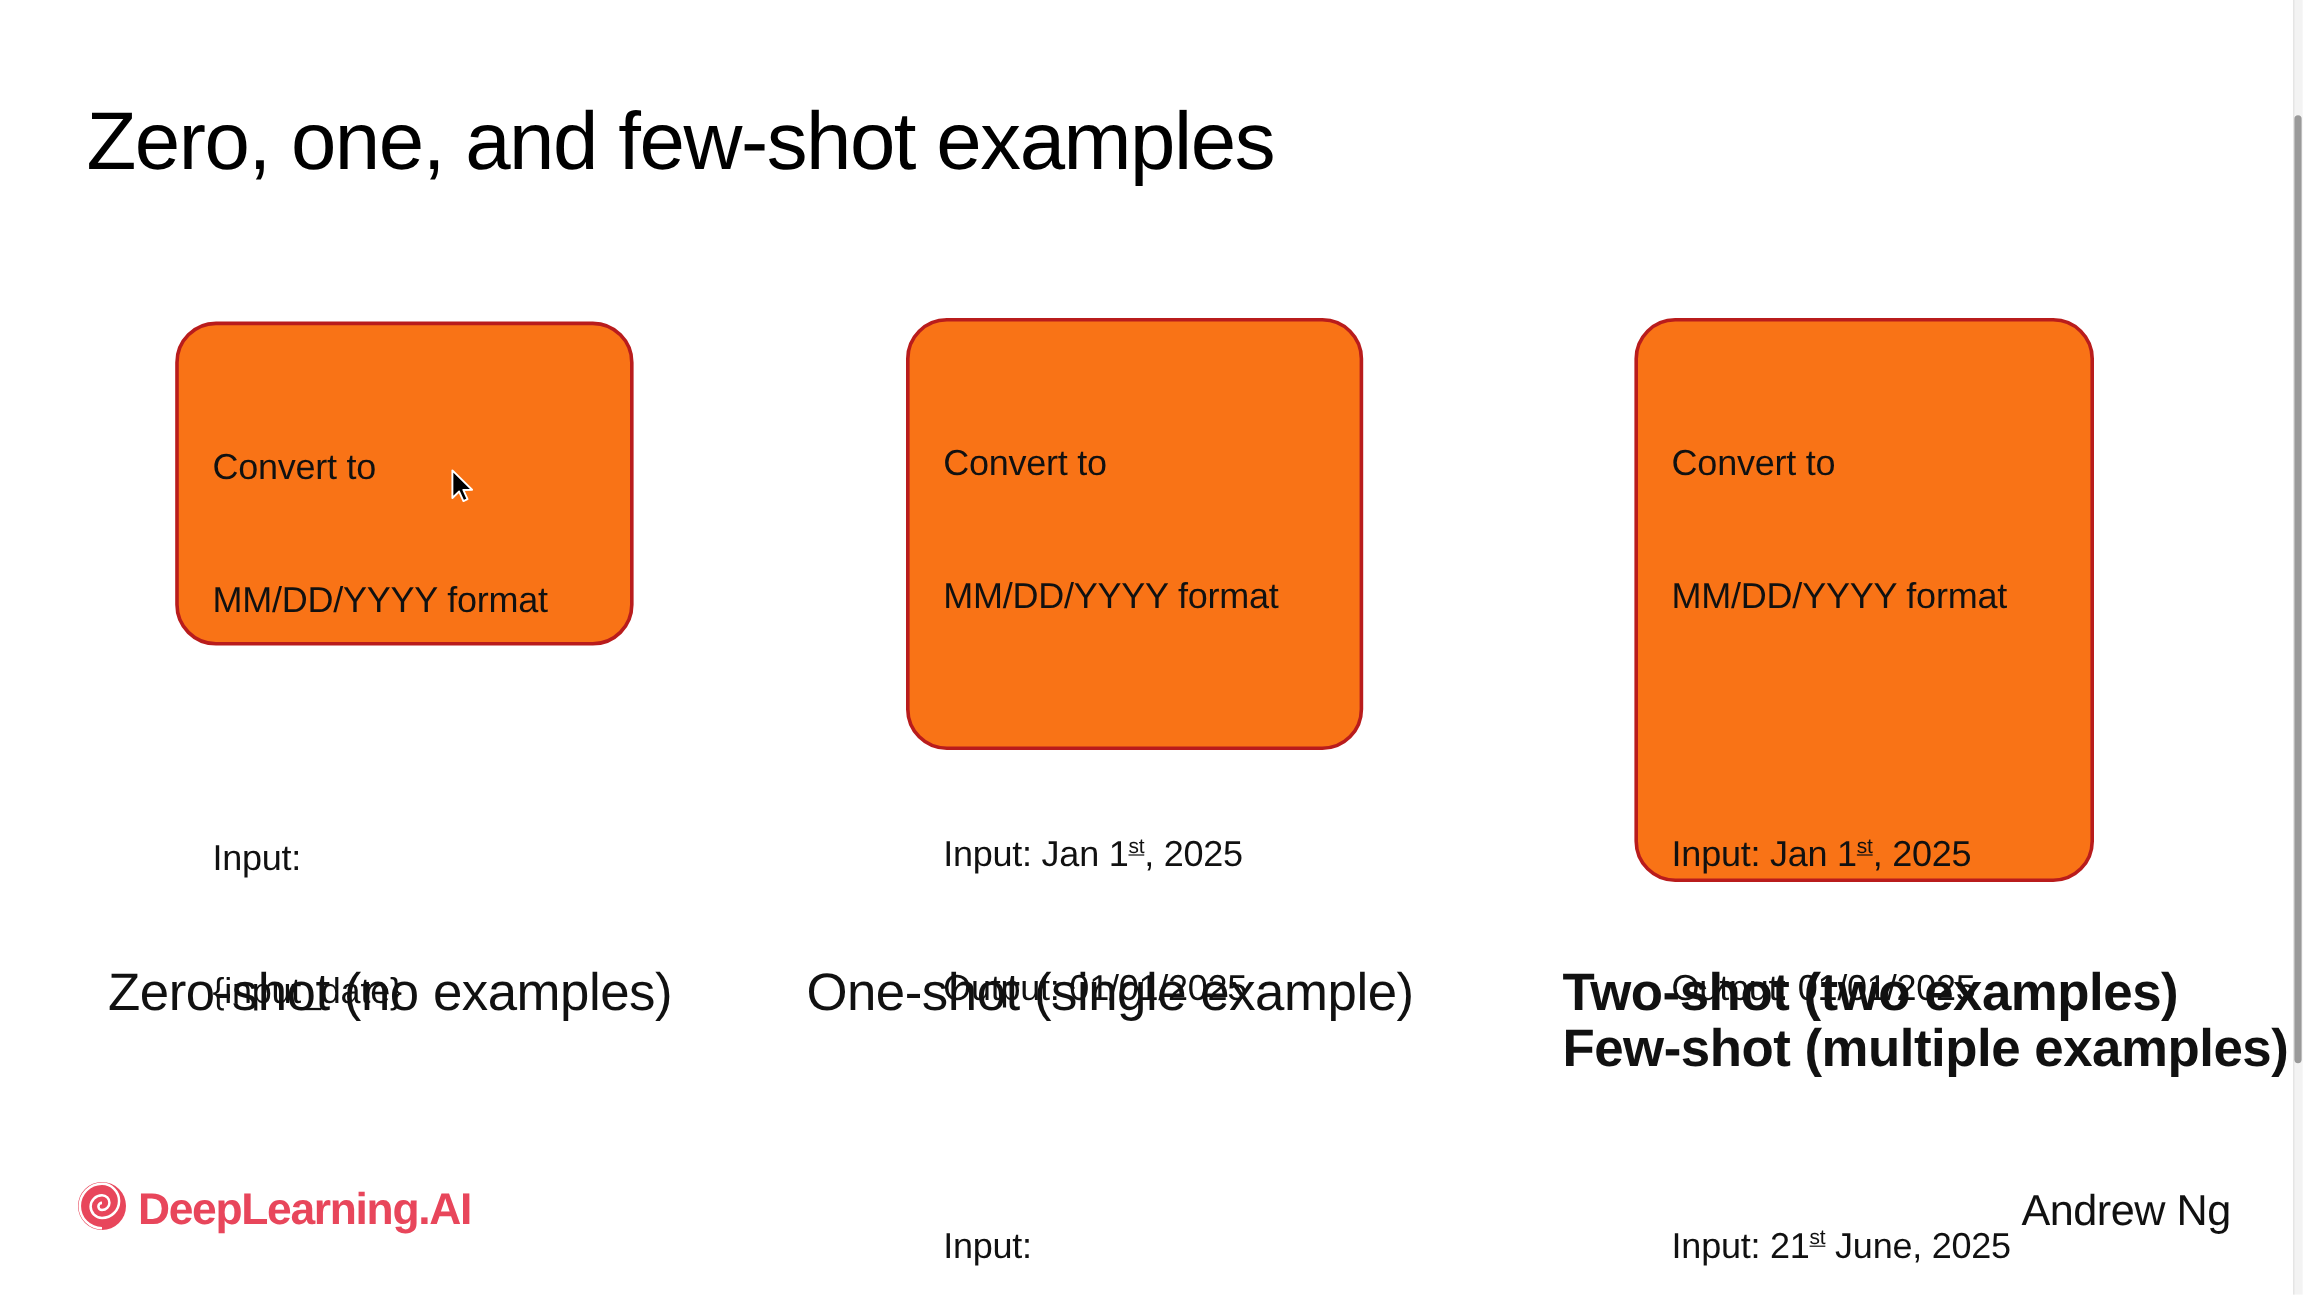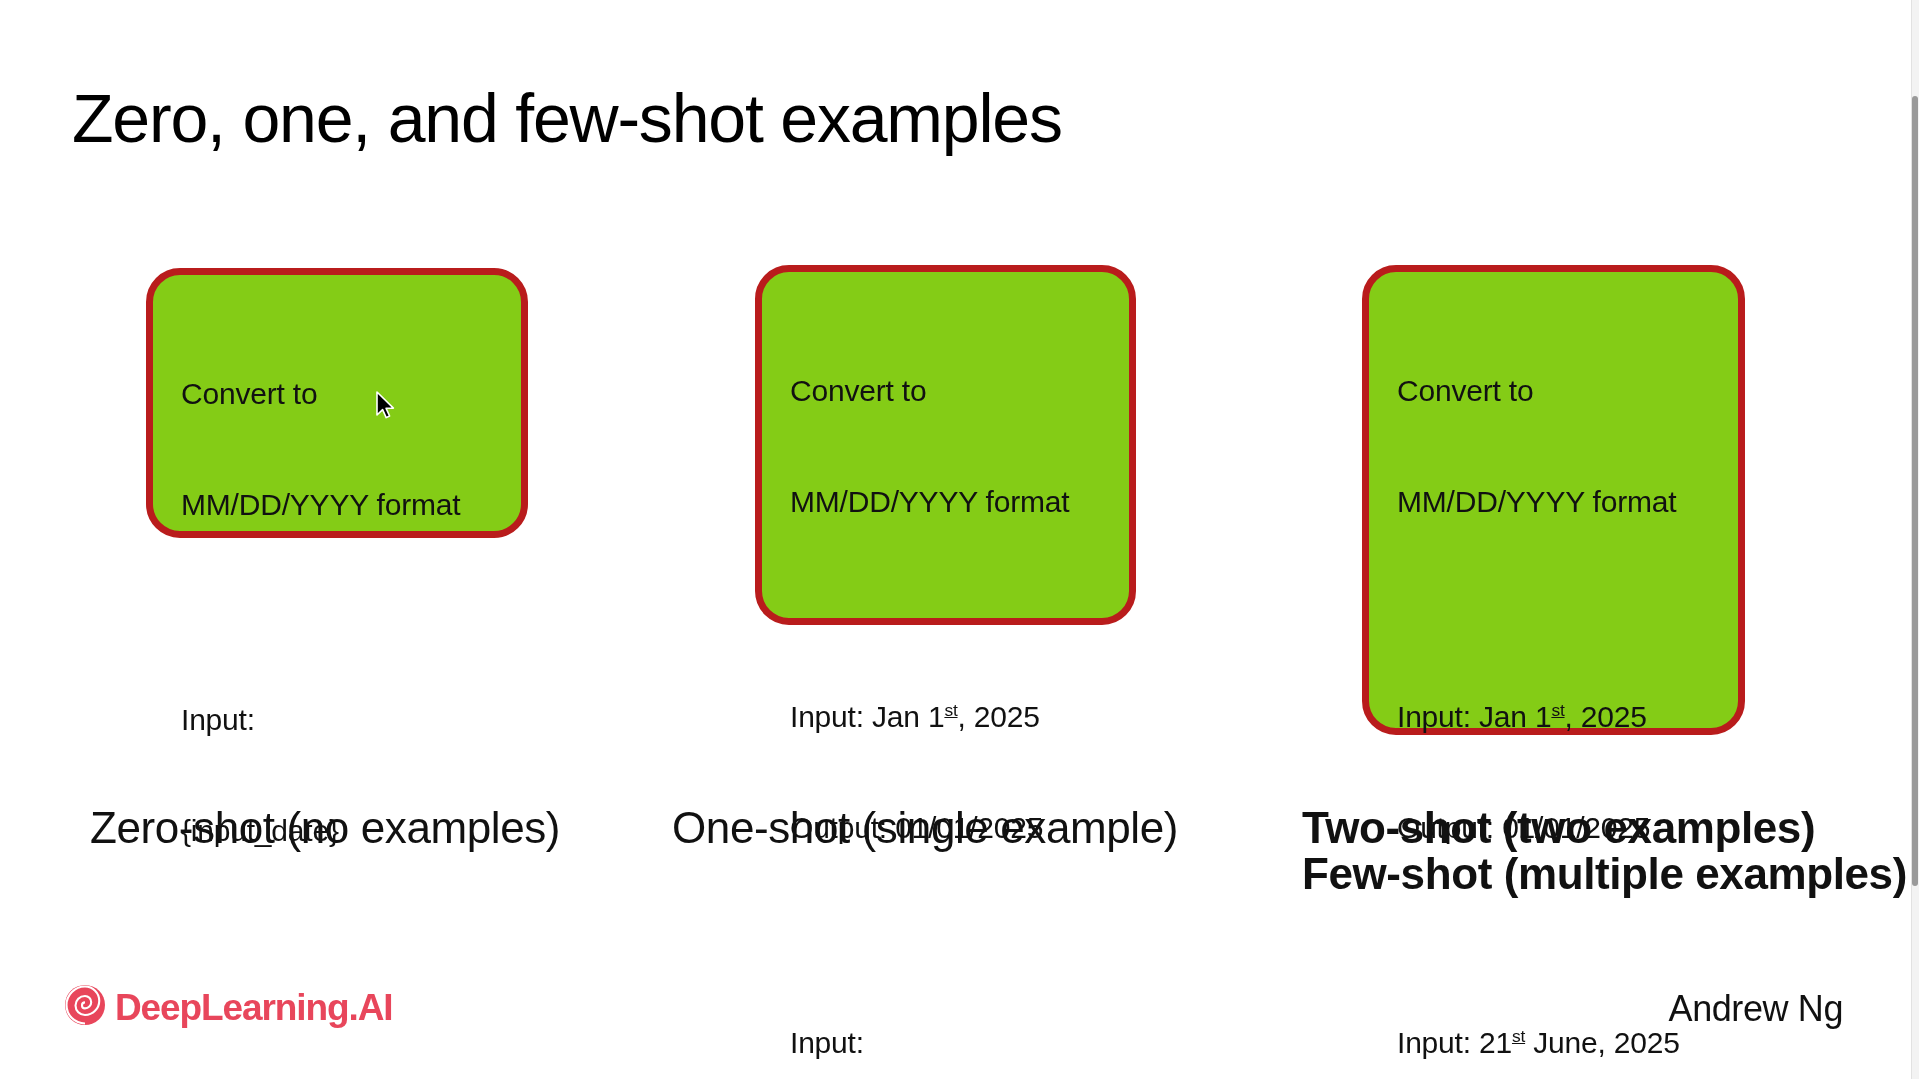--- a/index.html
+++ b/index.html
@@ -32,22 +32,22 @@
     line-height: 1.08;
     letter-spacing: -1.2px;
     font-weight: 400;
     color: #000000;
     white-space: nowrap;
   }
 
   
   .card {
     position: absolute;
-    background: #84cc16;
-    border: 7px solid #b91c1c;
+    background: #f97316;
+    border: 3px solid #b91c1c;
     border-radius: 34px;
     box-sizing: border-box;
     padding: 26px 26px 26px 28px;
   }
   #card-zero  { left: 146px;  top: 268px; width: 382px; height: 270px; }
   #card-one   { left: 755px;  top: 265px; width: 381px; height: 360px; }
   #card-few   { left: 1362px; top: 265px; width: 383px; height: 470px; }
 
   .card-text {
     font-size: 30px;
@@ -92,21 +92,21 @@
   #brand-mark { display: block; width: 42px; height: 42px; }
   #brand-name {
     font-size: 37px;
     font-weight: 700;
     letter-spacing: -1.1px;
     color: #E8465B;
     line-height: 1;
   }
   #author {
     position: absolute;
-    right: 76px;
+    right: 60px;
     top: 988px;
     font-size: 36px;
     letter-spacing: -0.4px;
     color: #111111;
     white-space: nowrap;
   }
 
   
   #scrollbar-track {
     position: absolute;

